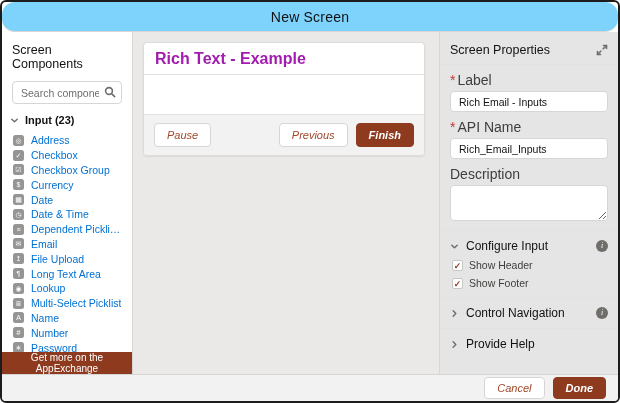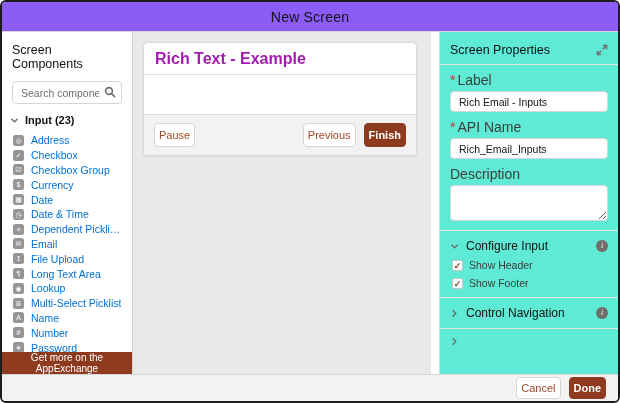--- a/index.html
+++ b/index.html
@@ -8,23 +8,23 @@
 
   .window {
     width: 620px; height: 403px;
     border: 2px solid #1c1c1c; border-radius: 6px;
     overflow: hidden; background: #fff;
     display: flex; flex-direction: column;
   }
 
   
   .modal-header {
-    height: 30px; flex: 0 0 30px; background: #8b5cf6;
+    height: 30px; flex: 0 0 30px; background: #7dd3fc;
     border-bottom: 1px solid #d8d6d4;
-    display: flex; align-items: center; justify-content: center;
+    display: flex; align-items: center; justify-content: center; border-radius: 13px;
   }
   .modal-title { font-size: 14px; color: #121212; letter-spacing: .2px; }
 
   
   .main { flex: 1 1 auto; display: flex; min-height: 0; }
 
   
   .sidebar {
     width: 131px; flex: 0 0 131px; background: #fff;
     border-right: 1px solid #d8d6d4; position: relative;
@@ -71,32 +71,32 @@
   }
   .screen-card-header { padding: 7px 11px 6px 11px; border-bottom: 1px solid #e4e2e0; }
   .screen-card-title { font-size: 16px; font-weight: bold; color: #a21caf; }
   .screen-card-body { height: 39px; background: #fff; }
   .screen-card-footer {
     background: #f3f2f2; border-top: 1px solid #e4e2e0;
     padding: 8px 10px; display: flex; align-items: center;
   }
   .btn {
     height: 24px; border-radius: 4px; font-family: "Liberation Sans", sans-serif;
-    font-size: 11px; padding: 0 4px; cursor: pointer;
-    display: inline-flex; align-items: center; justify-content: center;
+    font-size: 11px; padding: 0 12px; cursor: pointer;
+    display: inline-flex; align-items: center; justify-content: center; font-style: italic;
   }
   .btn-neutral { background: #fff; border: 1px solid #d8d6d4; color: #a0472a; }
   .btn-brand   { background: #8e3a1f; border: 1px solid #8e3a1f; color: #fff; font-weight: bold; }
   .footer-spacer { flex: 1 1 auto; }
   .screen-card-footer .btn + .btn { margin-left: 8px; }
 
   
   .props {
-    width: 179px; flex: 0 0 179px; background: #5eead4;
-    border-left: 1px solid #d8d6d4; padding: 0 10px; overflow: hidden; margin-left: 8px;
+    width: 179px; flex: 0 0 179px; background: #e5e5e5;
+    border-left: 1px solid #d8d6d4; padding: 0 10px; overflow: hidden;
   }
   .props-title-row { display: flex; align-items: center; padding: 11px 0 7px 0; }
   .props-title { font-size: 12.5px; color: #121212; flex: 1 1 auto; }
   .expand-icon { width: 12px; height: 12px; cursor: pointer; }
   .divider { border: none; border-top: 1px solid #e4e2e0; margin: 0 -10px; }
   .field { margin-top: 7px; }
   .field-label { font-size: 14px; color: #3e3e3c; margin-bottom: 3px; }
   .req { color: #c23934; margin-right: 2px; }
   .text-input {
     width: 100%; height: 21px; border: 1px solid #d8d6d4; border-radius: 4px;
@@ -332,20 +332,21 @@
         </div>
       </div>
 
       <hr class="divider">
 
       <div class="props-section">
         <div class="props-section-header">
           <svg class="chev" viewBox="0 0 10 10">
             <polyline class="stroke" points="3.5,2 6.5,5 3.5,8"></polyline>
           </svg>
+          <span class="props-section-label">Provide Help</span>
         </div>
       </div>
     </div>
   </div>
 
   <div class="modal-footer">
     <button class="btn btn-neutral">Cancel</button>
     <button class="btn btn-brand">Done</button>
   </div>
 </div>

